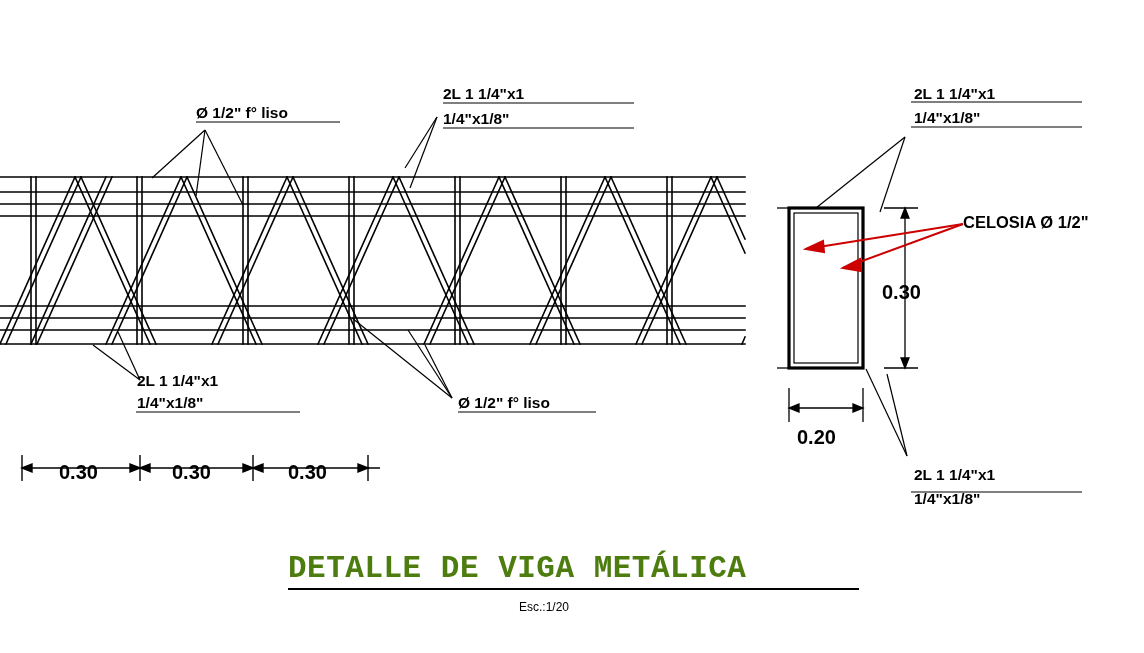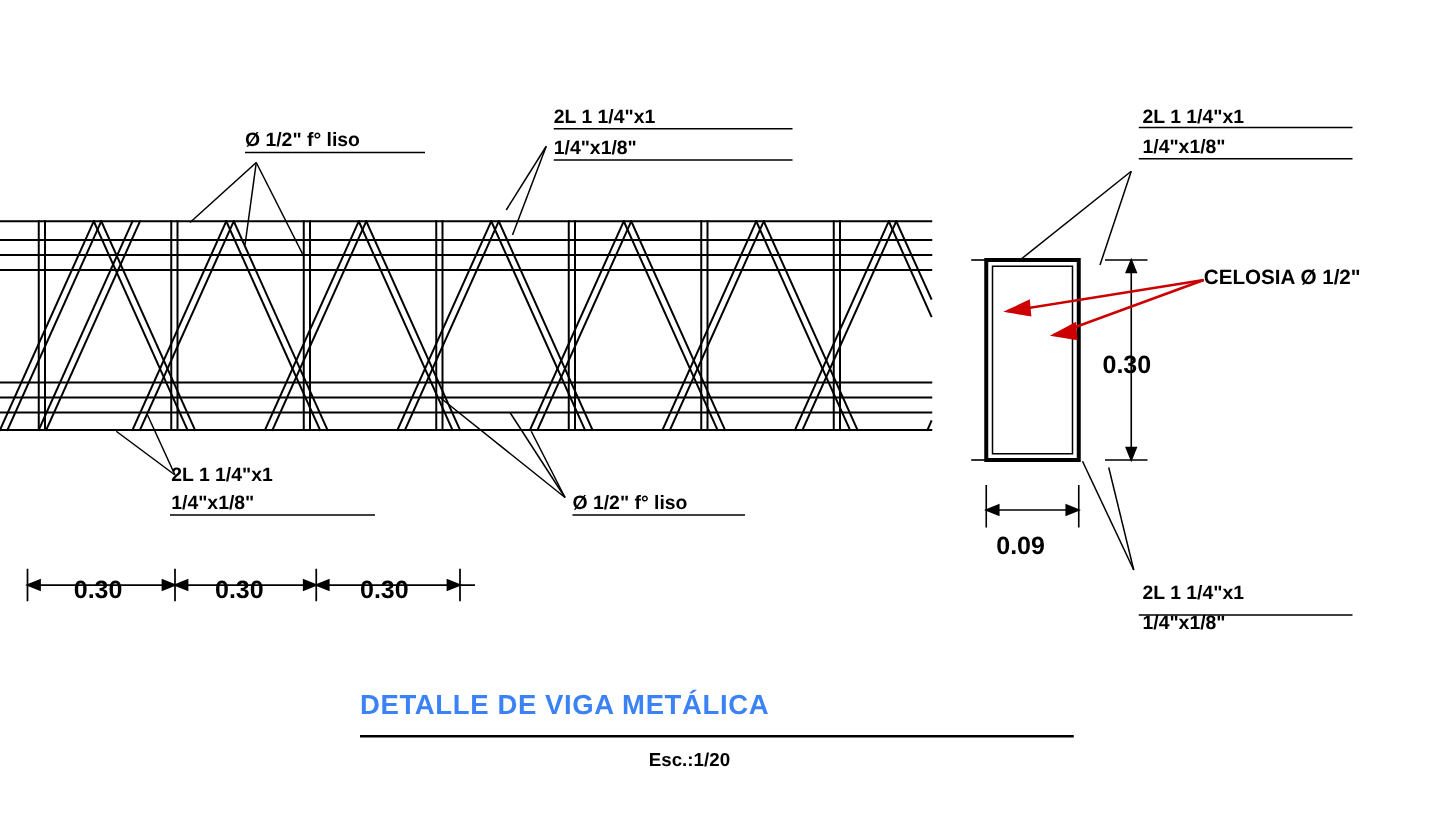--- a/index.html
+++ b/index.html
@@ -31,32 +31,32 @@
     line-height: 1.18;
   }
   .lbl-note {
     font-size: 15.5px;
   }
   .lbl-dim {
     font-size: 20px;
   }
   .title {
     position: absolute;
-    font-family: Liberation Sans, sans-serif;
+    font-family: Liberation Mono, monospace;
     font-weight: bold;
-    font-size: 22px;
+    font-size: 31px;
     letter-spacing: 0.5px;
-    color: #3b82f6;
+    color: #4d7c0f;
     white-space: pre;
   }
   .subtitle {
     position: absolute;
     font-family: "Liberation Sans", sans-serif;
-    font-weight: bold;
-    font-size: 15px;
+    font-weight: normal;
+    font-size: 12px;
     color: #000000;
     white-space: pre;
   }
   .title-underline {
     position: absolute;
     background: #000000;
     height: 2px;
   }
 </style>
 </head>
@@ -239,19 +239,19 @@
 
   <div class="lbl lbl-note" style="left:914px; top:85px;">2L 1 1/4"x1</div>
   <div class="lbl lbl-note" style="left:914px; top:109px;">1/4"x1/8"</div>
 
   <div class="lbl lbl-note" style="left:963px; top:213px; font-size:16.5px;">CELOSIA Ø 1/2"</div>
 
   <div class="lbl lbl-note" style="left:914px; top:466px;">2L 1 1/4"x1</div>
   <div class="lbl lbl-note" style="left:914px; top:490px;">1/4"x1/8"</div>
 
   <div class="lbl lbl-dim" style="left:882px; top:281px;">0.30</div>
-  <div class="lbl lbl-dim" style="left:797px; top:426px;">0.09</div>
+  <div class="lbl lbl-dim" style="left:797px; top:426px;">0.20</div>
 
   <div class="title" style="left:288px; top:551px;">DETALLE DE VIGA METÁLICA</div>
   <div class="title-underline" style="left:288px; top:588px; width:571px;"></div>
   <div class="subtitle" style="left:519px; top:600px;">Esc.:1/20</div>
 
 </div>
 
 </body></html>

